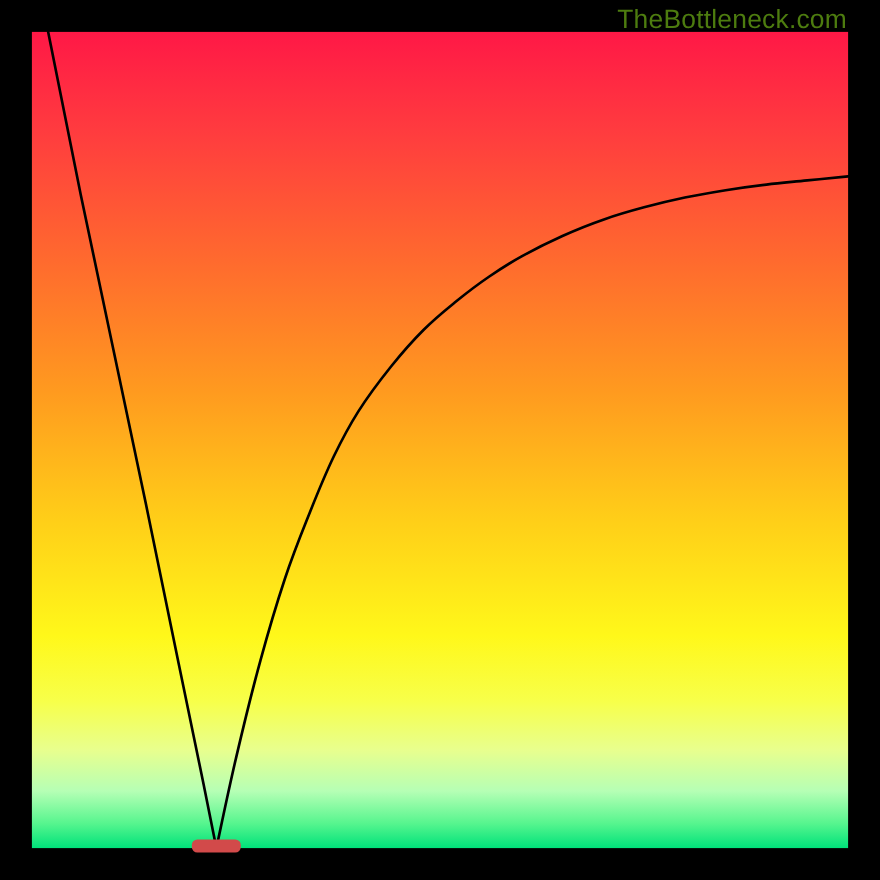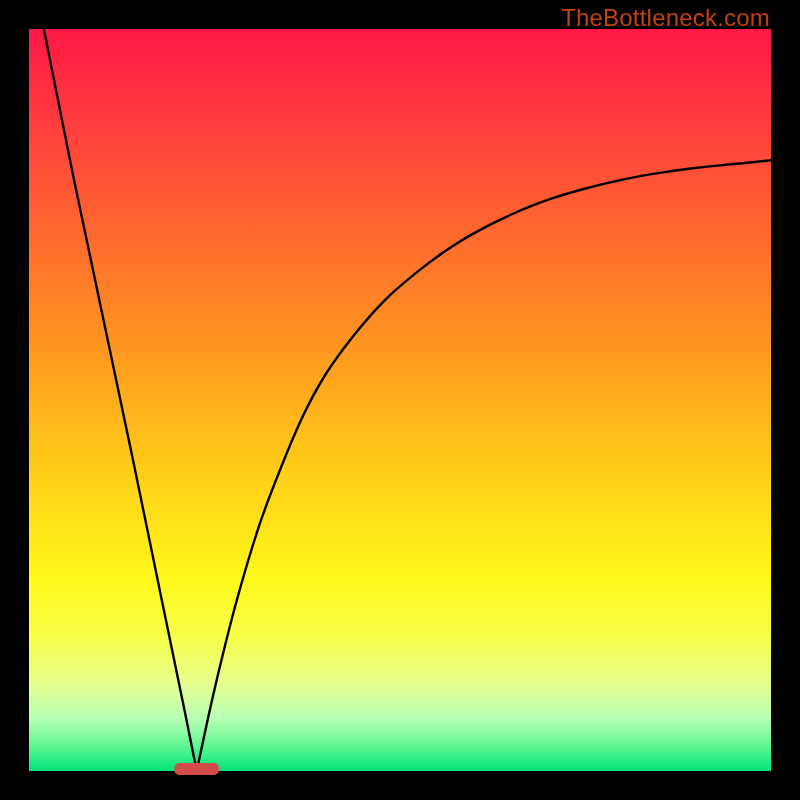--- a/index.html
+++ b/index.html
@@ -28,21 +28,21 @@
       #e8ff8e 88%,
       #b6ffb5 93%,
       #56f58e 97%,
       #00e27a 100%
     );
   }
   .watermark {
     position: absolute;
     top: 4px;
     right: 30px;
-    color: #c2410c;
+    color: #4d7c0f;
     font-size: 24px;
     font-weight: 500;
     letter-spacing: 0.2px;
     user-select: none;
     text-align: center;
   }
   svg.plot {
     position: absolute;
     left: 29px;
     top: 29px;

